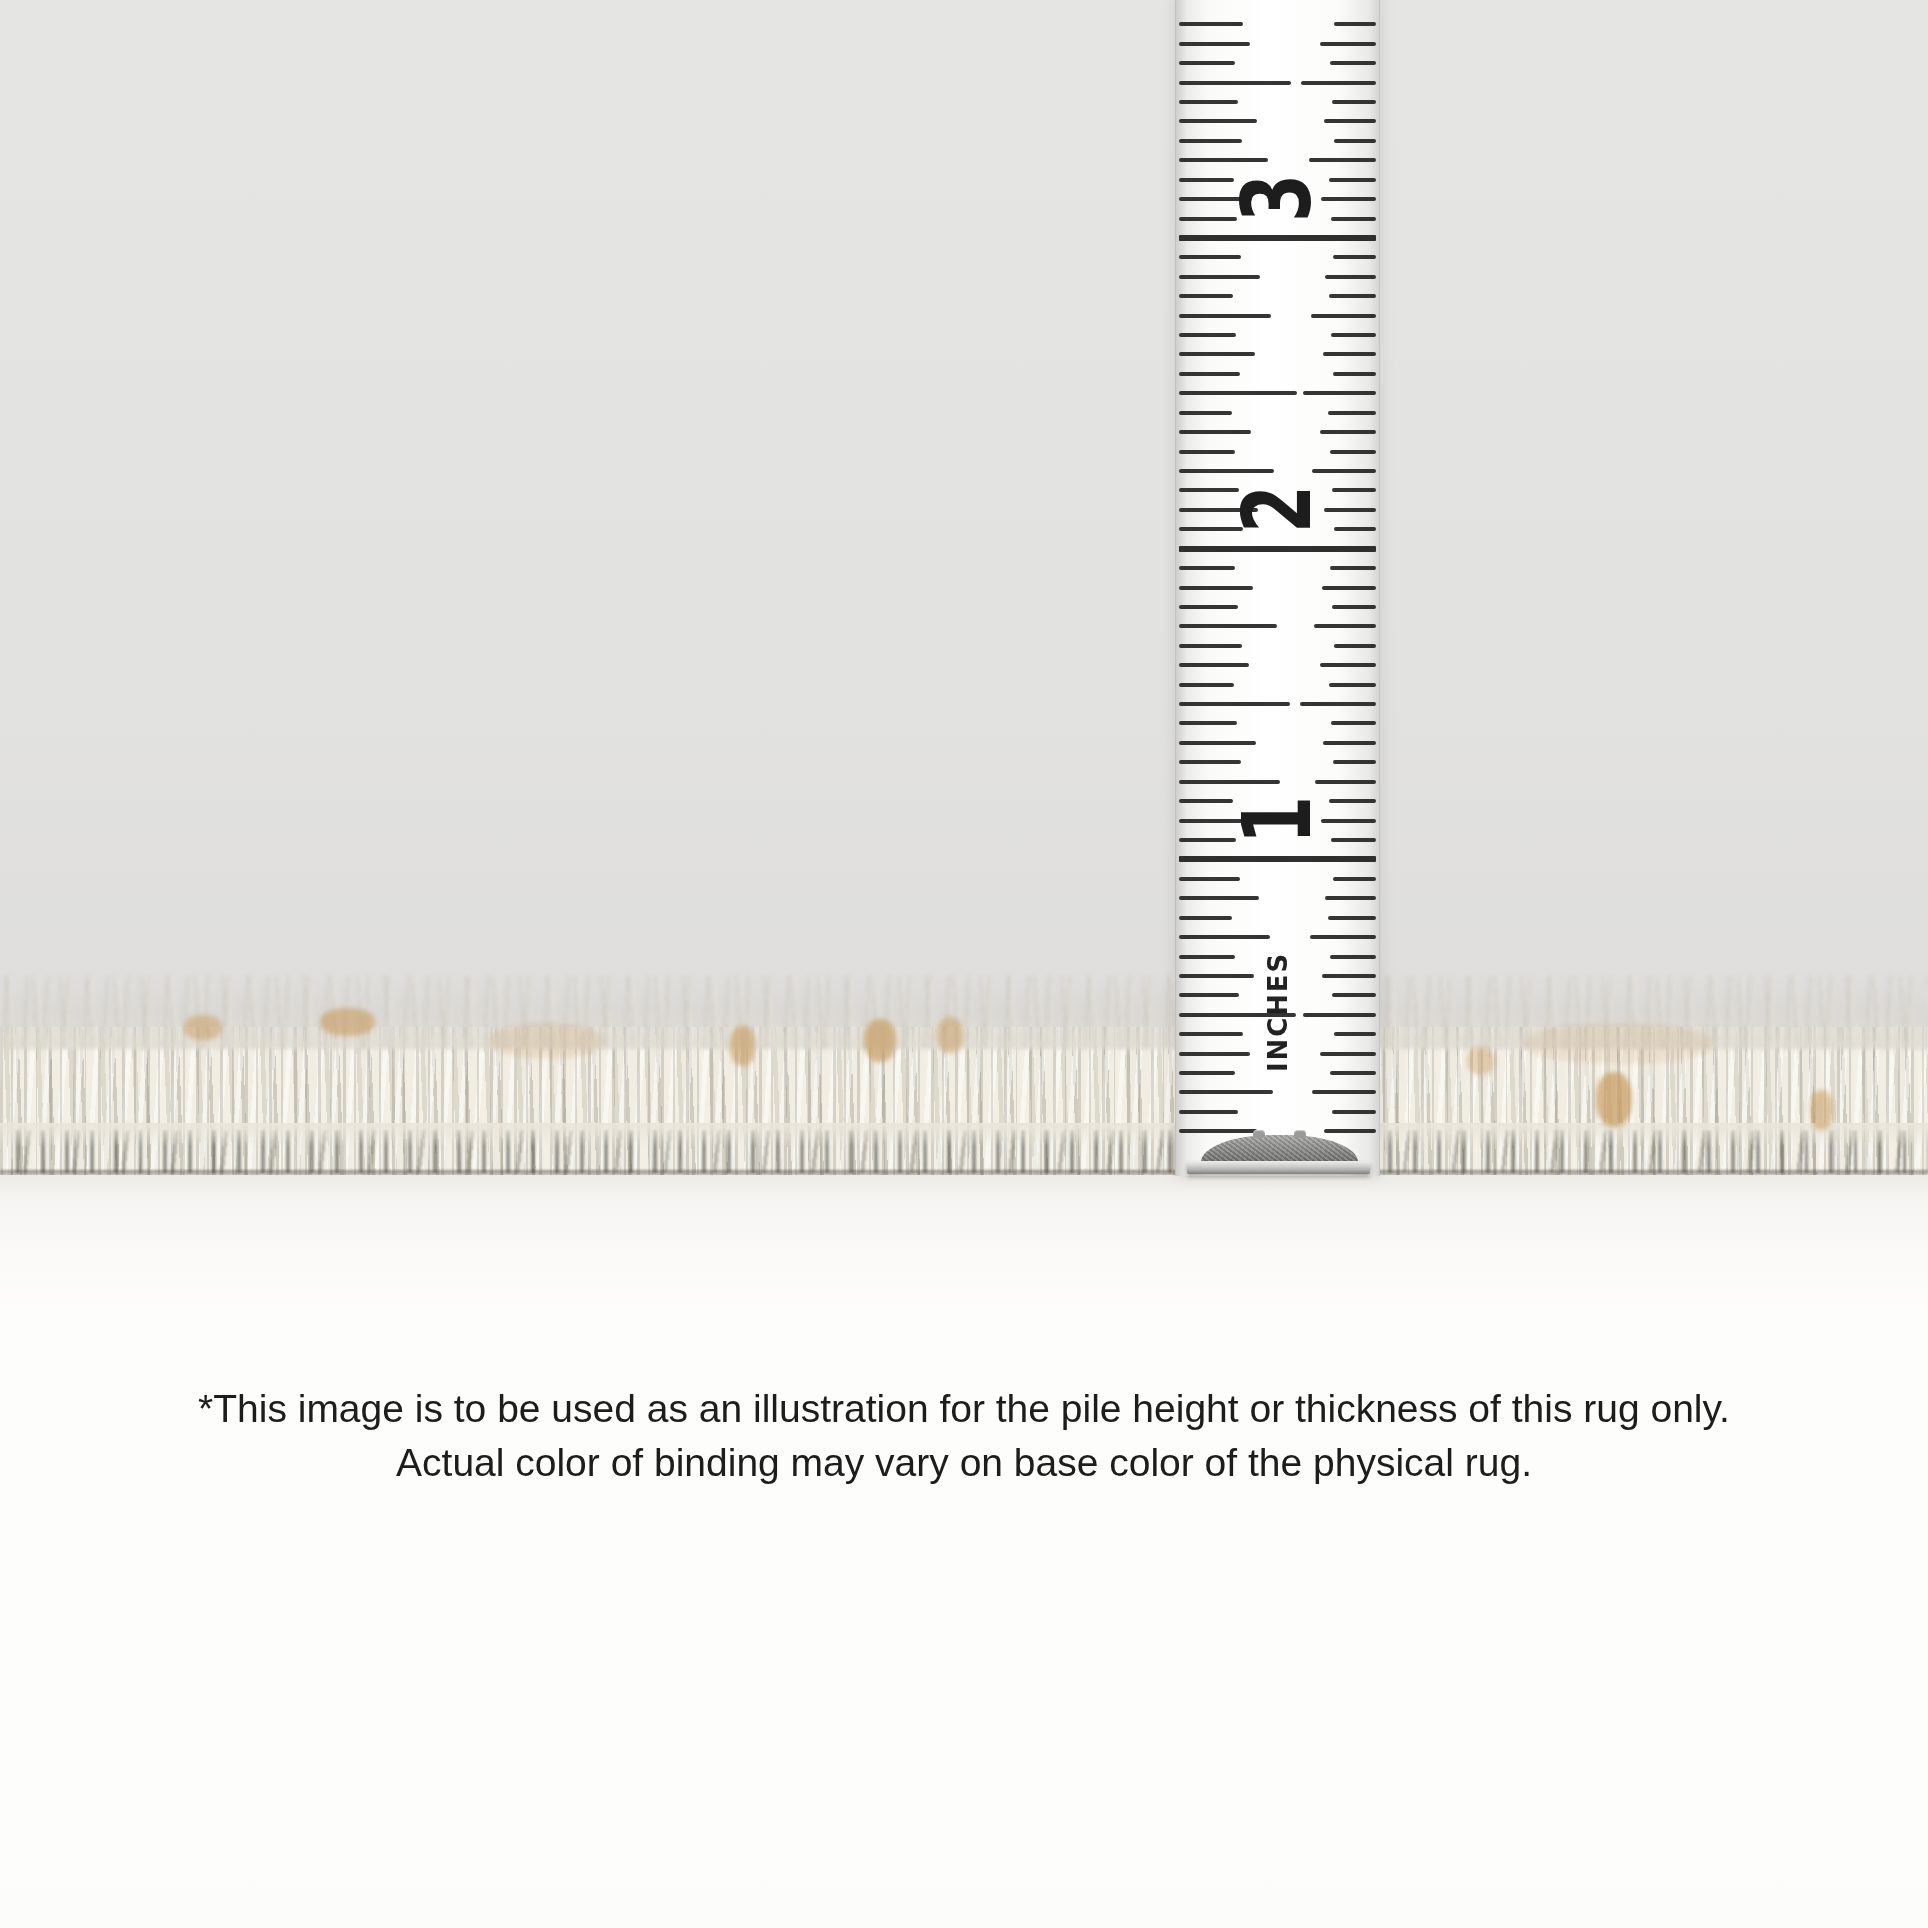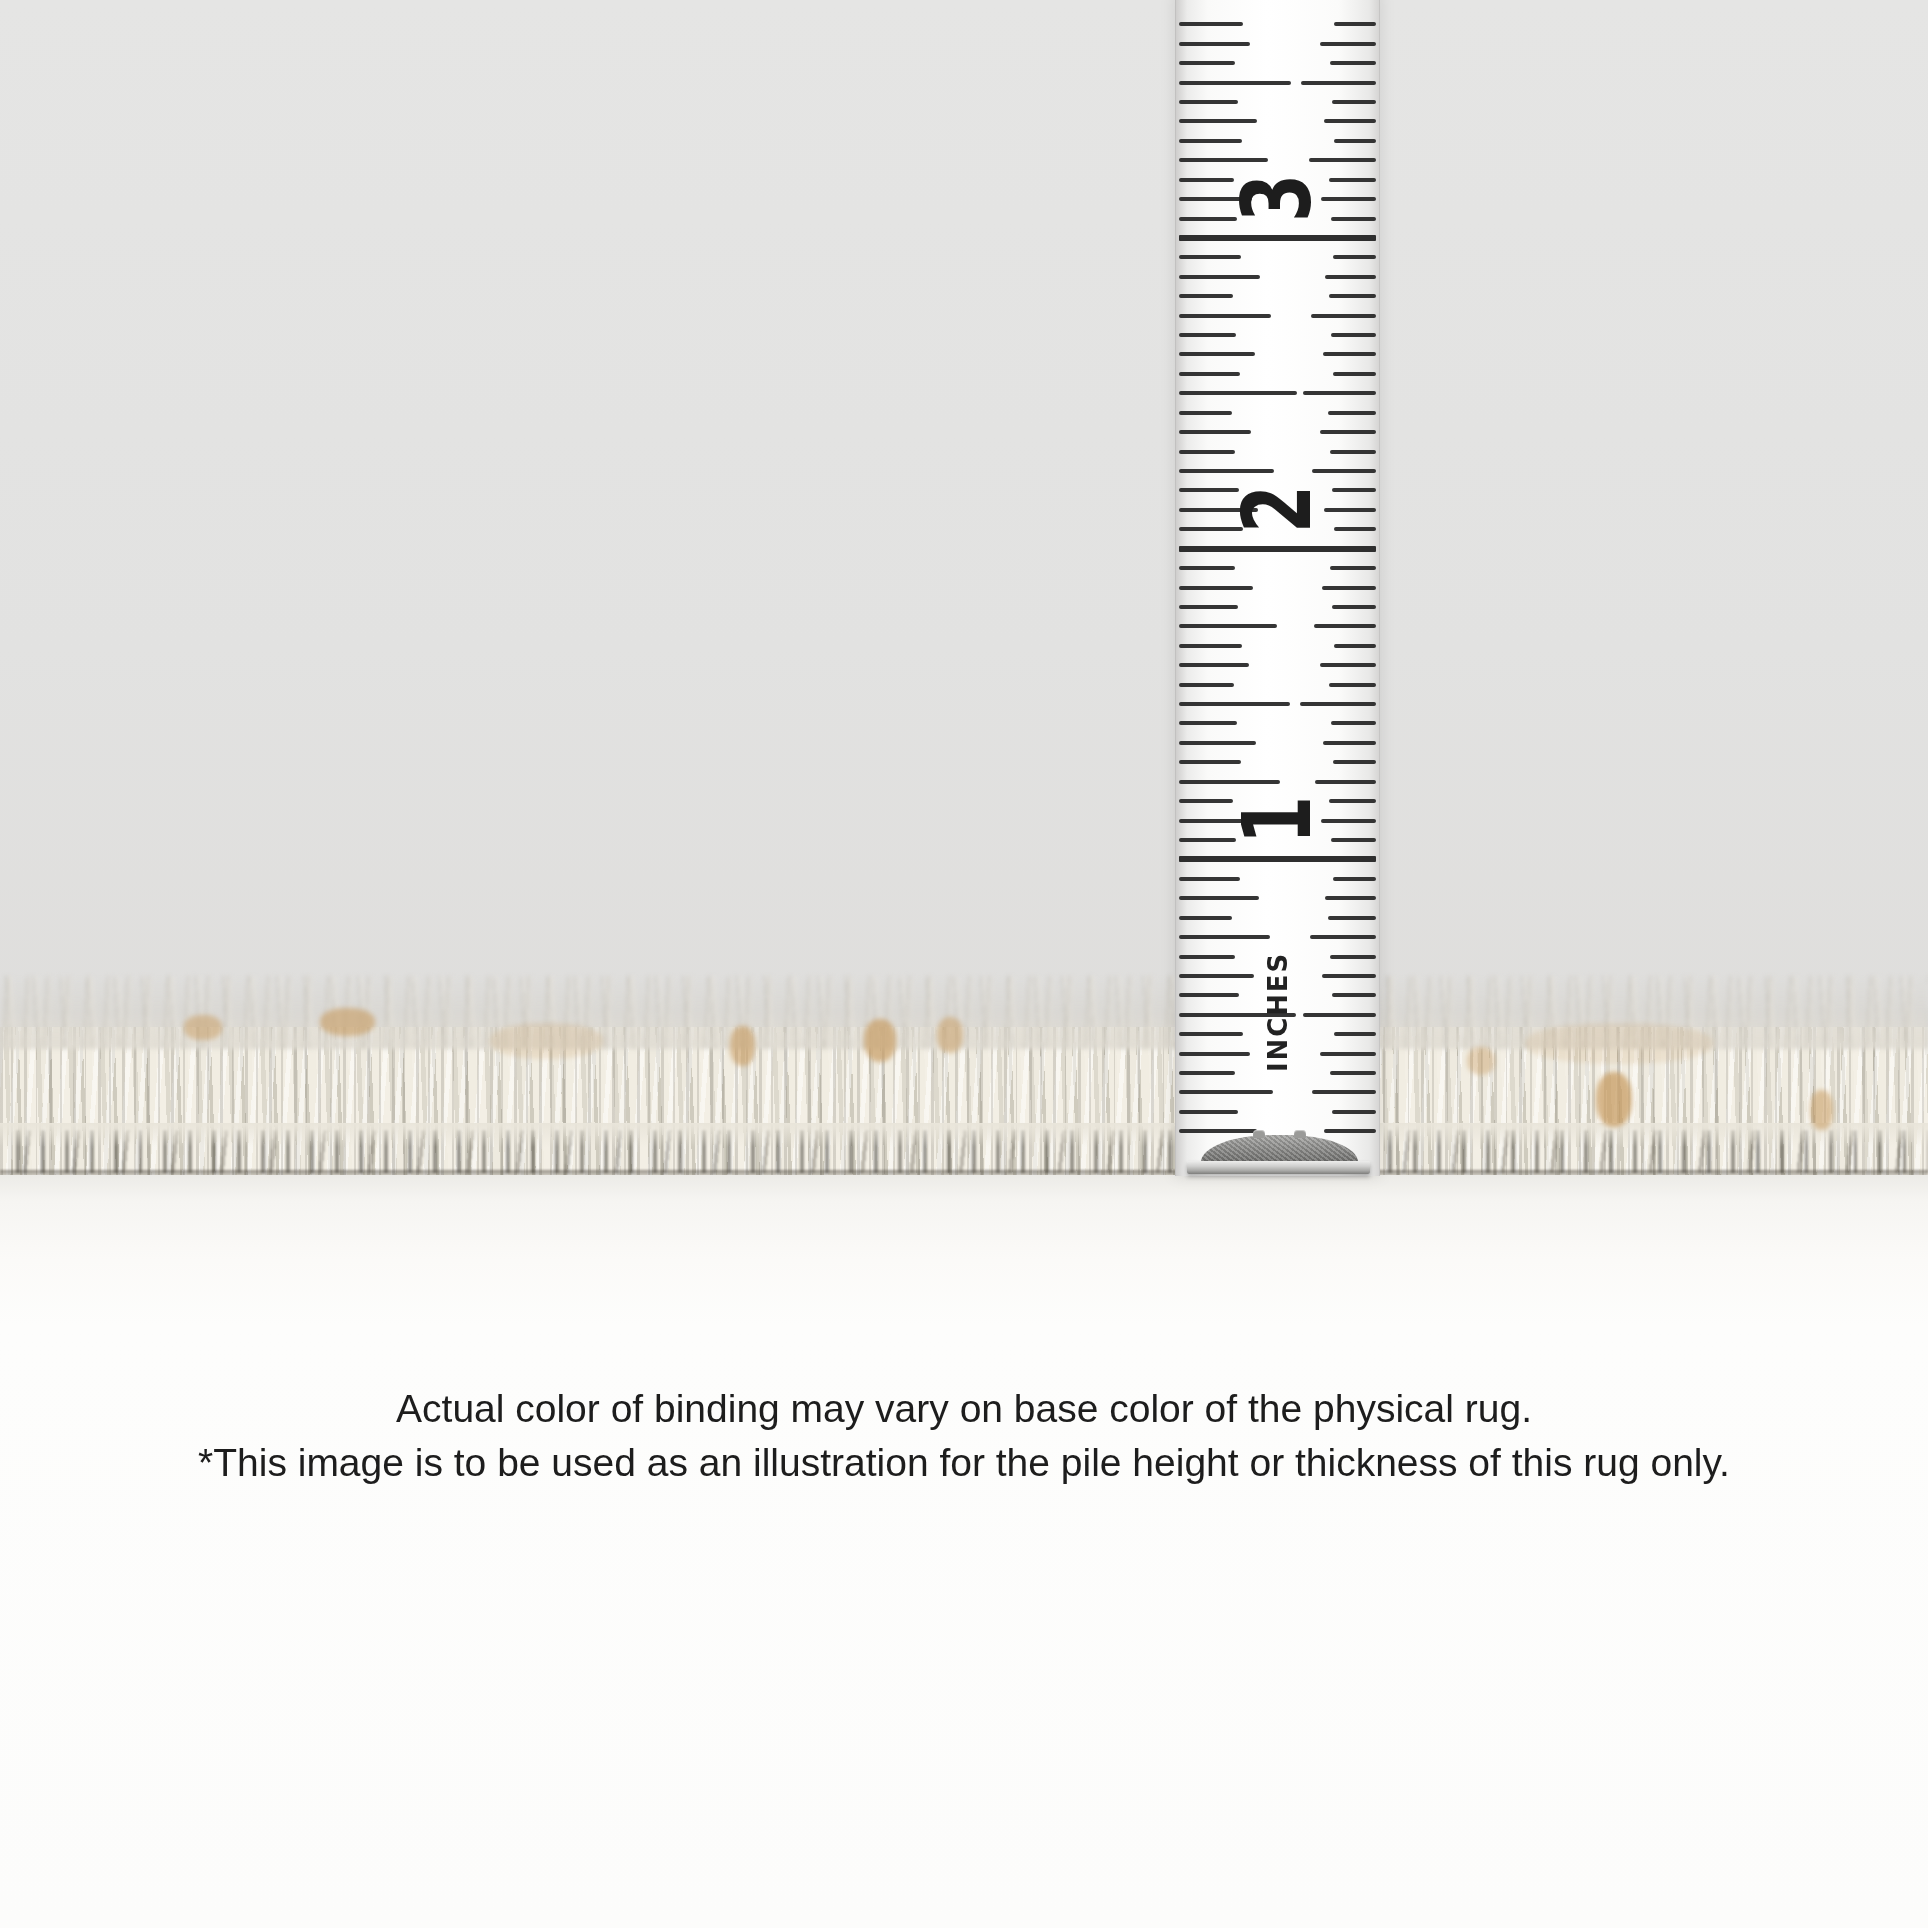--- a/index.html
+++ b/index.html
@@ -220,18 +220,18 @@
     <div class="metal-dome"></div>
     <div class="metal-notch" style="left:77px;"></div>
     <div class="metal-notch" style="left:118px;"></div>
     <div class="metal-base"></div>
   <div class="ruler-number" style="top: 827px;">1</div>
       <div class="ruler-number" style="top: 516px;">2</div>
       <div class="ruler-number" style="top: 205px;">3</div>
     </div>
 
   <div class="caption">
+    <div>*This image is to be used as an illustration for the pile height or thickness of this rug only.</div>
     <div>Actual color of binding may vary on base color of the physical rug.</div>
-    <div>*This image is to be used as an illustration for the pile height or thickness of this rug only.</div>
   </div>
 
 </div>
 
 
 </body></html>

